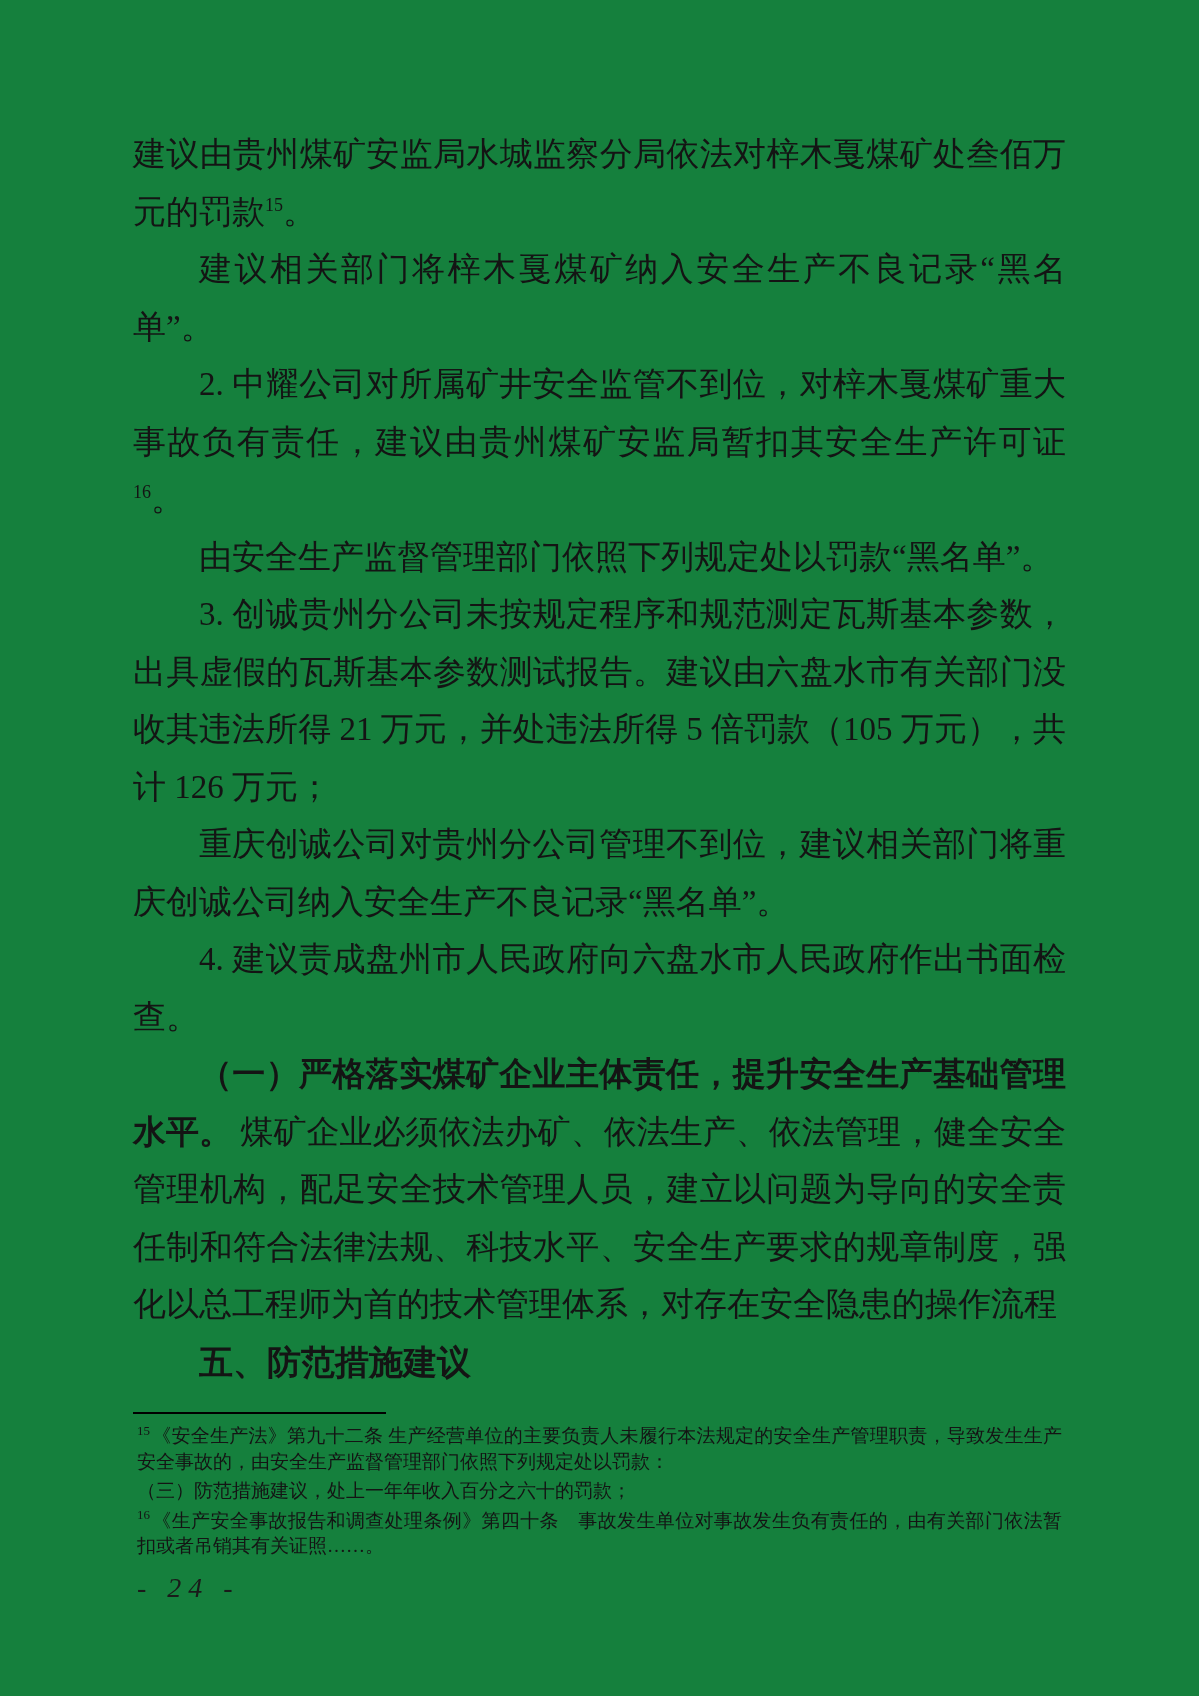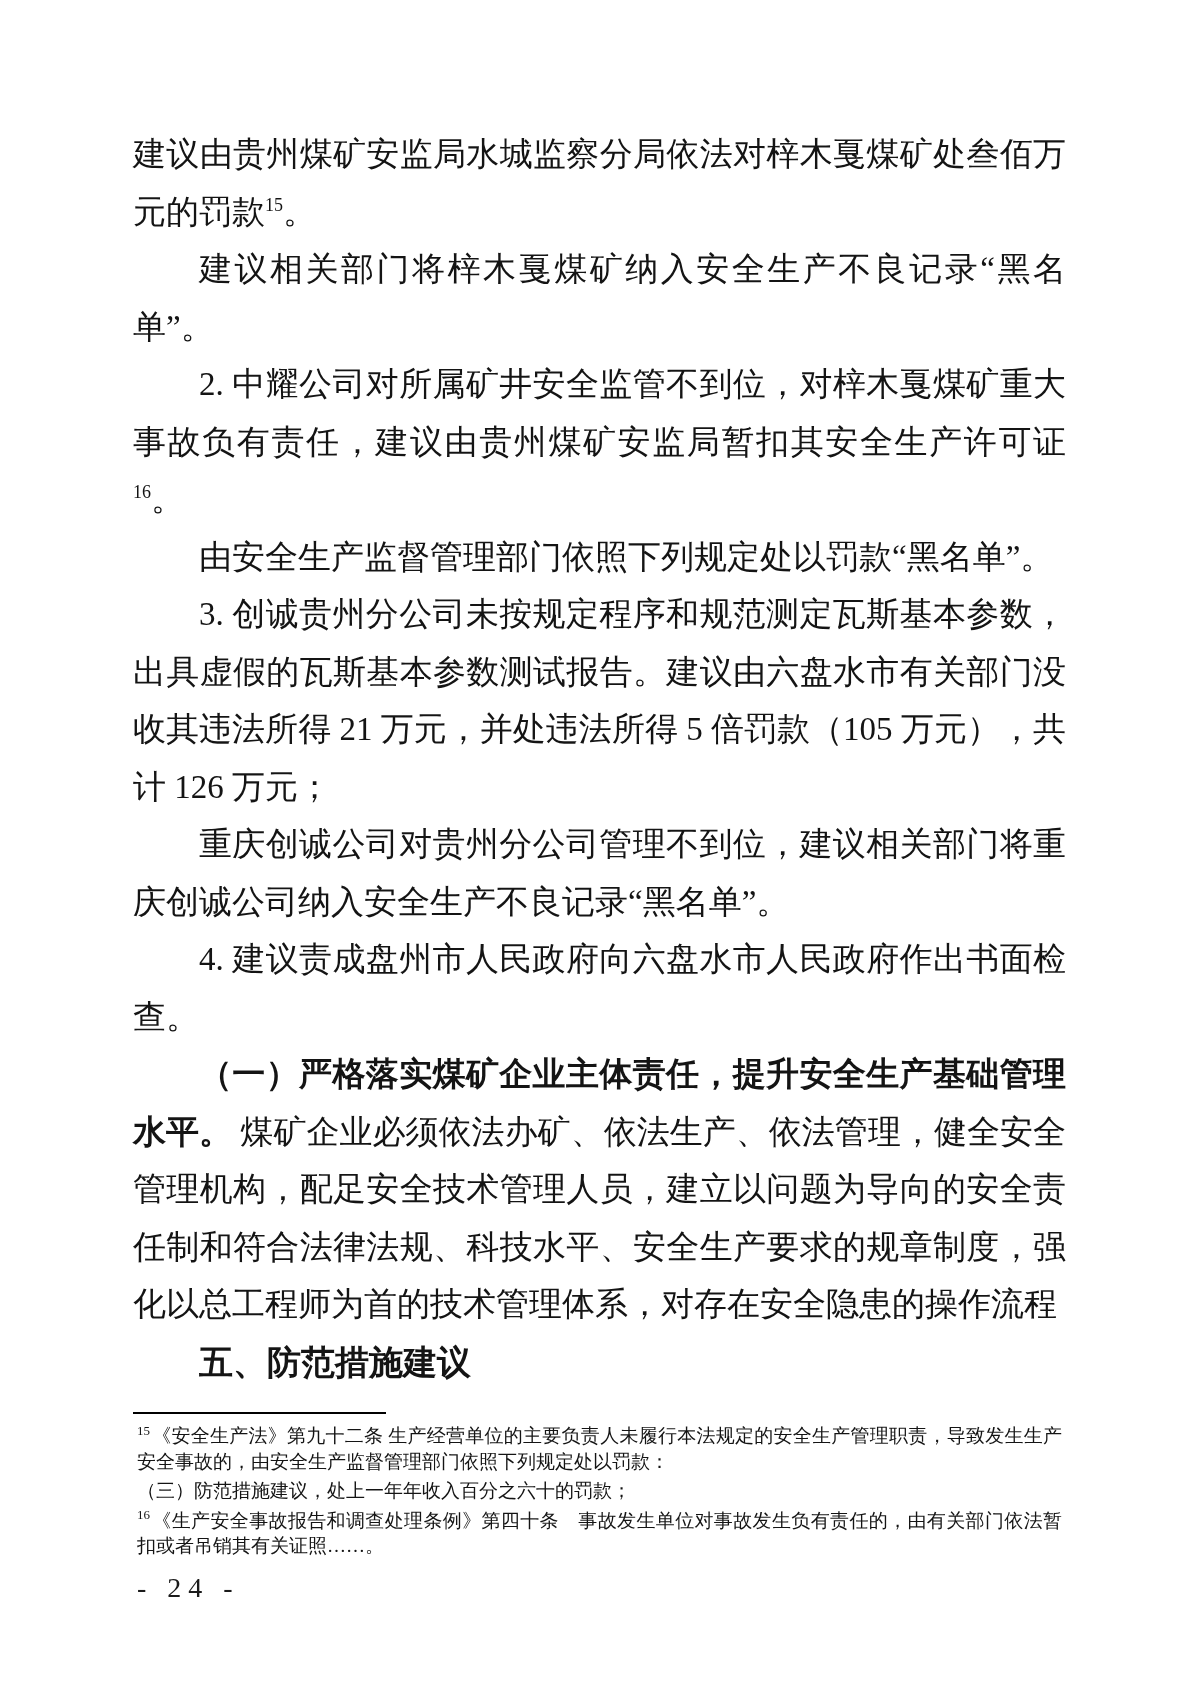--- a/index.html
+++ b/index.html
@@ -1,20 +1,20 @@
 <!DOCTYPE html>
 <html><head>
 <meta charset="utf-8">
 <style>
   html, body { margin: 0; padding: 0; background: #888; }
   .page {
     position: relative;
     width: 1199px;
     height: 1696px;
-    background: #ffffff;
+    background: #15803d;
     font-family: "Liberation Serif", "DejaVu Serif", serif;
     color: #141414;
     overflow: hidden;
     margin: 0 auto;
   }
   .content {
     position: absolute;
     left: 133px;
     top: 126px;
     width: 933px;
@@ -58,20 +58,21 @@
     vertical-align: super;
     margin-right: 2px;
   }
   .page-number {
     position: absolute;
     left: 137px;
     top: 1572px;
     font-size: 28px;
     letter-spacing: 7px;
     color: #1a1a1a;
+    font-style: italic;
   }
 </style>
 </head>
 <body>
 
 <div class="page">
   <div class="content" id="body-content">
       <p class="para"><span class="">建议由贵州煤矿安监局水城监察分局依法对梓木戛煤矿处叁佰万元的罚款</span><sup class="fn-ref">15</sup><span class="">。</span></p>
       <p class="para indent"><span class="">建议相关部门将梓木戛煤矿纳入安全生产不良记录“黑名单”。</span></p>
       <p class="para indent"><span class="">2. 中耀公司对所属矿井安全监管不到位，对梓木戛煤矿重大事故负有责任，建议由贵州煤矿安监局暂扣其安全生产许可证</span><sup class="fn-ref">16</sup><span class="">。</span></p>

